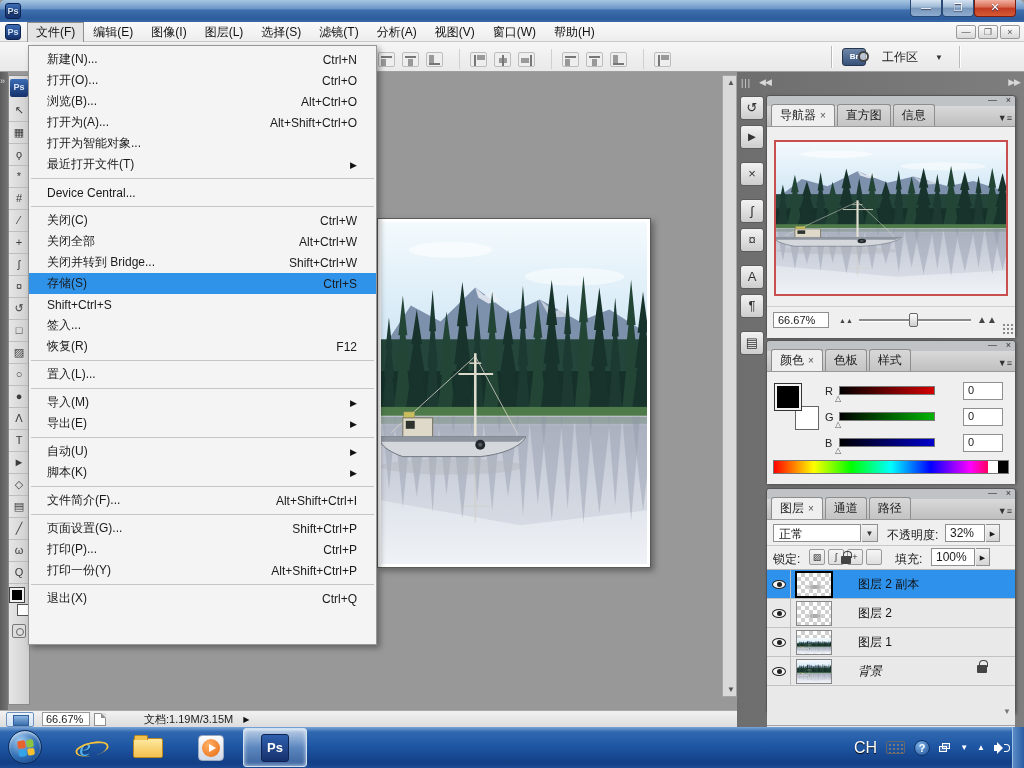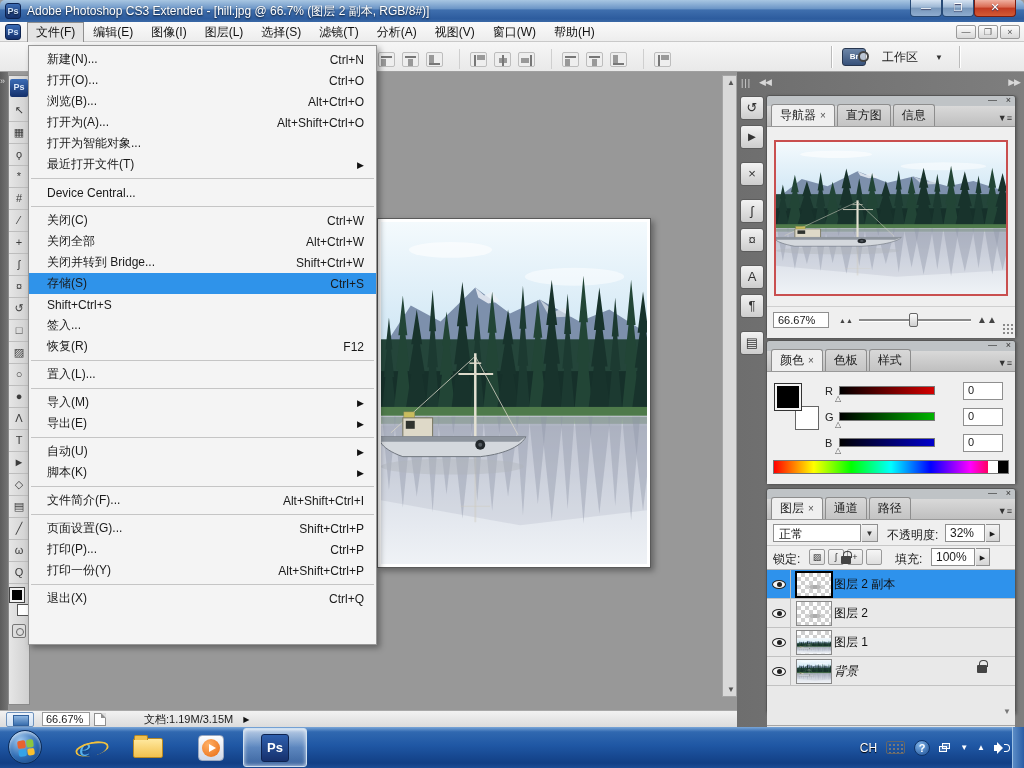--- a/index.html
+++ b/index.html
@@ -163,36 +163,36 @@
 .eye::after{content:"";position:absolute;left:4px;top:1px;width:5px;height:5px;background:#222;border-radius:50%}
 .layer-thumb{width:36px;height:25px;margin-left:5px;border:1px solid #888;position:relative;overflow:hidden;background:#fff}
 .layer-row.selected .layer-thumb{border-color:#000;outline:1px solid #000}
 .checker{background-image:linear-gradient(45deg,#cfcfcf 25%,transparent 25%,transparent 75%,#cfcfcf 75%),
  linear-gradient(45deg,#cfcfcf 25%,transparent 25%,transparent 75%,#cfcfcf 75%);
  background-position:0 0,4px 4px;background-size:8px 8px;background-color:#fff}
 .thumb-smudge{position:absolute;left:12px;top:12px;width:12px;height:4px;background:#9a9a9a;opacity:.7;border-radius:2px}
 .thumb-scene{position:absolute;left:0;bottom:0;width:100%;height:100%}
 .thumb-scene.half{height:68%}
 .thumb-scene svg{display:block;width:100%;height:100%}
-.layer-name{margin-left:2px;font-size:12px;color:#111}
+.layer-name{margin-left:26px;font-size:12px;color:#111}
 .layer-name.italic{font-style:italic}
 .layer-lock{position:absolute;right:28px;top:8px;width:10px;height:8px;background:#444;border-radius:1px}
 .layer-lock::before{content:"";position:absolute;left:1.5px;top:-5px;width:7px;height:6px;border:1.5px solid #444;border-bottom:none;border-radius:4px 4px 0 0}
 .rows-scroll-up{position:absolute;right:4px;top:6px;font-size:8px;color:#777}
 .rows-scroll-down{position:absolute;right:4px;bottom:4px;font-size:8px;color:#777}
 #layers-bottom{position:relative;height:20px;background:linear-gradient(#e6e6e6,#d2d2d2);border-top:1px solid #a5a5a5;
  display:flex;align-items:center;justify-content:flex-end;gap:11px;padding-right:26px}
 .lb-icon{color:#444;font-size:12px;line-height:18px}
 .lb-icon.fx{font-style:italic;font-family:"Liberation Serif","DejaVu Serif",serif;font-weight:bold;font-size:12px}
 .lb-trash{width:10px;height:11px;border:1px solid #555;border-top:2px solid #555;border-radius:0 0 2px 2px}
 
 
 #file-menu{position:absolute;left:28px;top:45px;width:349px;height:600px;background:#f4f4f4;
  border:1px solid #979797;box-shadow:3px 3px 6px rgba(0,0,0,.35);padding:3px 0;z-index:50;display:flex;flex-direction:column}
-.fm-item{height:21px;display:flex;align-items:center;padding:0 12px 0 18px;flex:none}
+.fm-item{height:21px;display:flex;align-items:center;padding:0 19px 0 18px;flex:none}
 .fm-item.hl{background:#2f93ea}
 .fm-label{flex:1;white-space:nowrap}
 .fm-short{color:#1a1a1a;white-space:nowrap}
 .fm-sub{font-size:9px;color:#111}
 .fm-sep{height:1px;background:#c5c5c5;margin:3px 2px;flex:none}
 
 
 #taskbar{position:absolute;left:0;top:727px;width:1024px;height:41px;
  background:linear-gradient(#7aa6d8,#3068b0 12%,#1f57a4 45%,#123f85 88%,#1c4c95)}
 #start-orb{position:absolute;left:8px;top:3px;width:34px;height:34px;border-radius:50%;
@@ -208,21 +208,21 @@
 .folder::before{content:"";position:absolute;left:0;top:-4px;width:12px;height:4px;background:#f2c14e;border:1px solid #b98a24;border-bottom:none;border-radius:2px 2px 0 0}
 .wmp-tile{width:26px;height:26px;border-radius:4px;background:linear-gradient(#fdfdfd,#cfd8e8);border:1px solid #9aa8c0;display:flex;align-items:center;justify-content:center}
 .wmp-circle{width:18px;height:18px;border-radius:50%;background:radial-gradient(circle at 35% 30%,#ffb066,#e86a10);display:flex;align-items:center;justify-content:center}
 .wmp-circle i{border-style:solid;border-width:4px 0 4px 7px;border-color:transparent transparent transparent #fff;margin-left:2px}
 #ps-task{position:absolute;left:243px;top:1px;width:64px;height:39px;border:1px solid #cfe0f0;border-radius:3px;
  background:linear-gradient(rgba(255,255,255,.65),rgba(210,228,245,.35) 50%,rgba(160,195,230,.3));box-shadow:inset 0 0 4px rgba(255,255,255,.8);
  display:flex;align-items:center;justify-content:center}
 #ps-task .ps-tile{width:28px;height:28px;border-radius:3px;background:linear-gradient(#2e5fae,#16306c);border:1px solid #0e2350;
  color:#fff;font-weight:bold;font-size:13px;text-align:center;line-height:26px}
 #tray{position:absolute;right:16px;top:0;height:41px;display:flex;align-items:center;gap:9px;color:#fff}
-#tray-lang{font-size:12px;text-shadow:0 1px 1px #000}
+#tray-lang{font-size:16px;text-shadow:0 1px 1px #000}
 .kbd-icon{width:19px;height:13px;background:linear-gradient(#f4f4f4,#c9c9c9);border:1px solid #666;border-radius:2px;
  background-image:radial-gradient(#777 .8px,transparent 1px);background-size:4px 4px;background-position:1px 1px}
 .help-icon{width:16px;height:16px;border-radius:50%;background:radial-gradient(circle at 35% 30%,#7fb3e8,#1c4f96);border:1px solid #0f3368;
  color:#fff;font-size:11px;font-weight:bold;text-align:center;line-height:15px}
 .winstack-icon{position:relative;width:12px;height:10px}
 .winstack-icon i{position:absolute;width:8px;height:6px;border:1px solid #fff;background:rgba(255,255,255,.2)}
 .winstack-icon i:nth-child(1){left:3px;top:0}.winstack-icon i:nth-child(2){left:0;top:3px}
 .tray-caret{font-size:8px;color:#fff}
 .speaker{position:relative;width:14px;height:12px}
 .speaker .body{position:absolute;left:0;top:3px;width:4px;height:6px;background:#fff}
@@ -230,21 +230,20 @@
 .speaker .wave{position:absolute;left:10px;top:2px;width:6px;height:8px;border:1.5px solid #fff;border-left:none;border-radius:0 6px 6px 0}
 #show-desktop{position:absolute;right:0;top:0;width:12px;height:41px;background:linear-gradient(90deg,#5b8cc6,#2a5da6);border-left:1px solid #9cc0e4}
 </style>
 </head>
 <body>
 
 <div id="screen">
 
   <div id="titlebar">
     <span class="ps-badge">Ps</span>
-    <span>Adobe Photoshop CS3 Extended - [hill.jpg @ 66.7% (图层 2 副本, RGB/8#)]</span>
     <div id="win-controls">
       <div class="winbtn">—</div>
       <div class="winbtn">❐</div>
       <div class="winbtn close">✕</div>
     </div>
   </div>
 
   <div id="menubar">
     <span class="ps-badge">Ps</span>
     <div id="menubar-items" style="display:flex">

